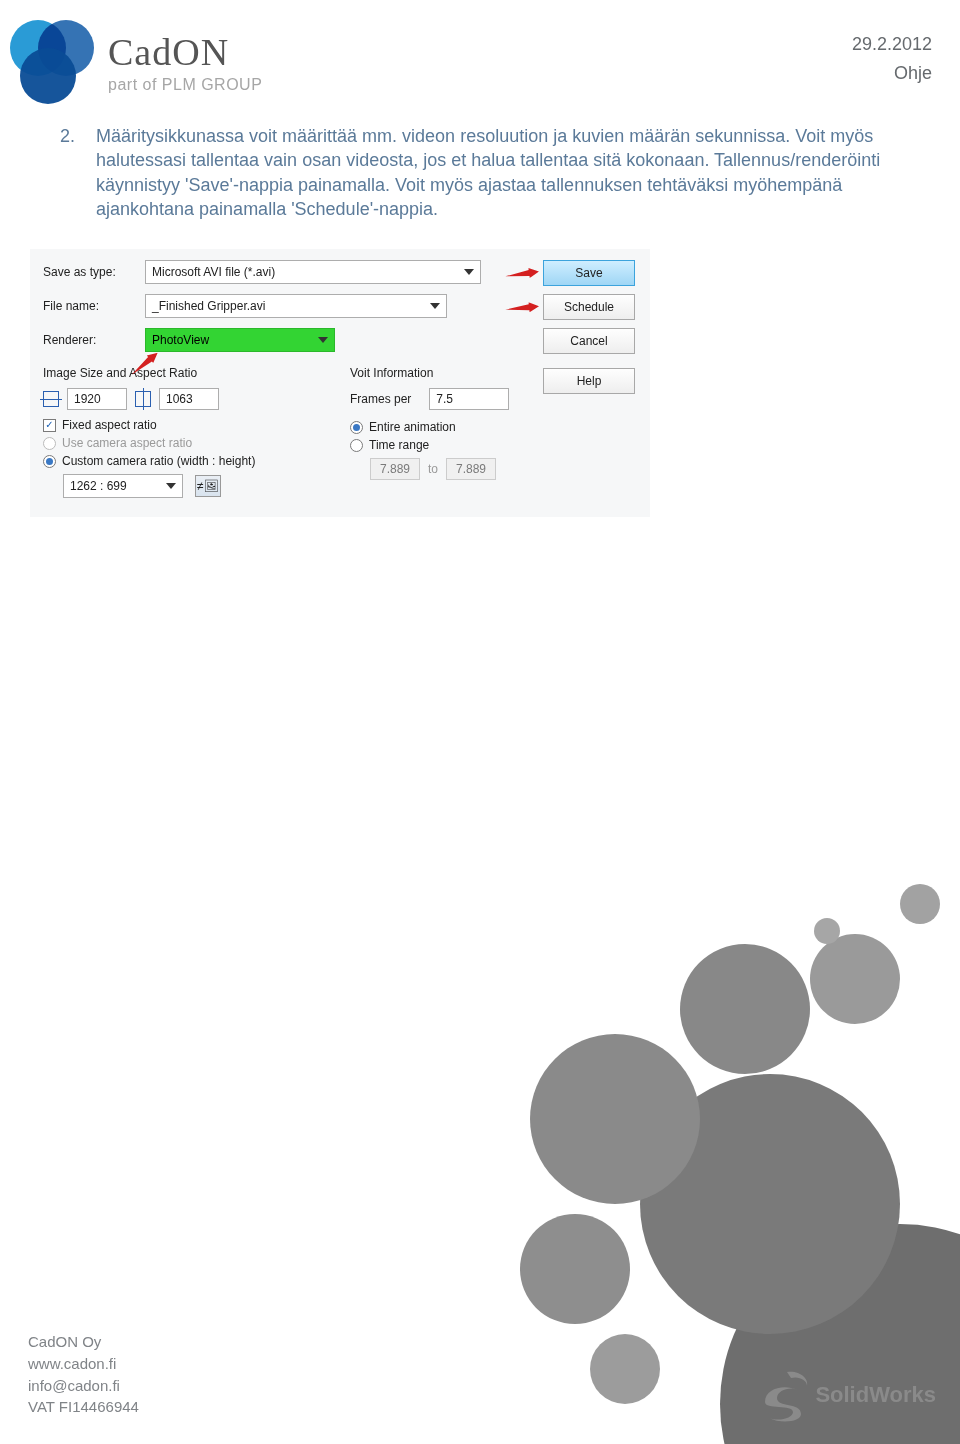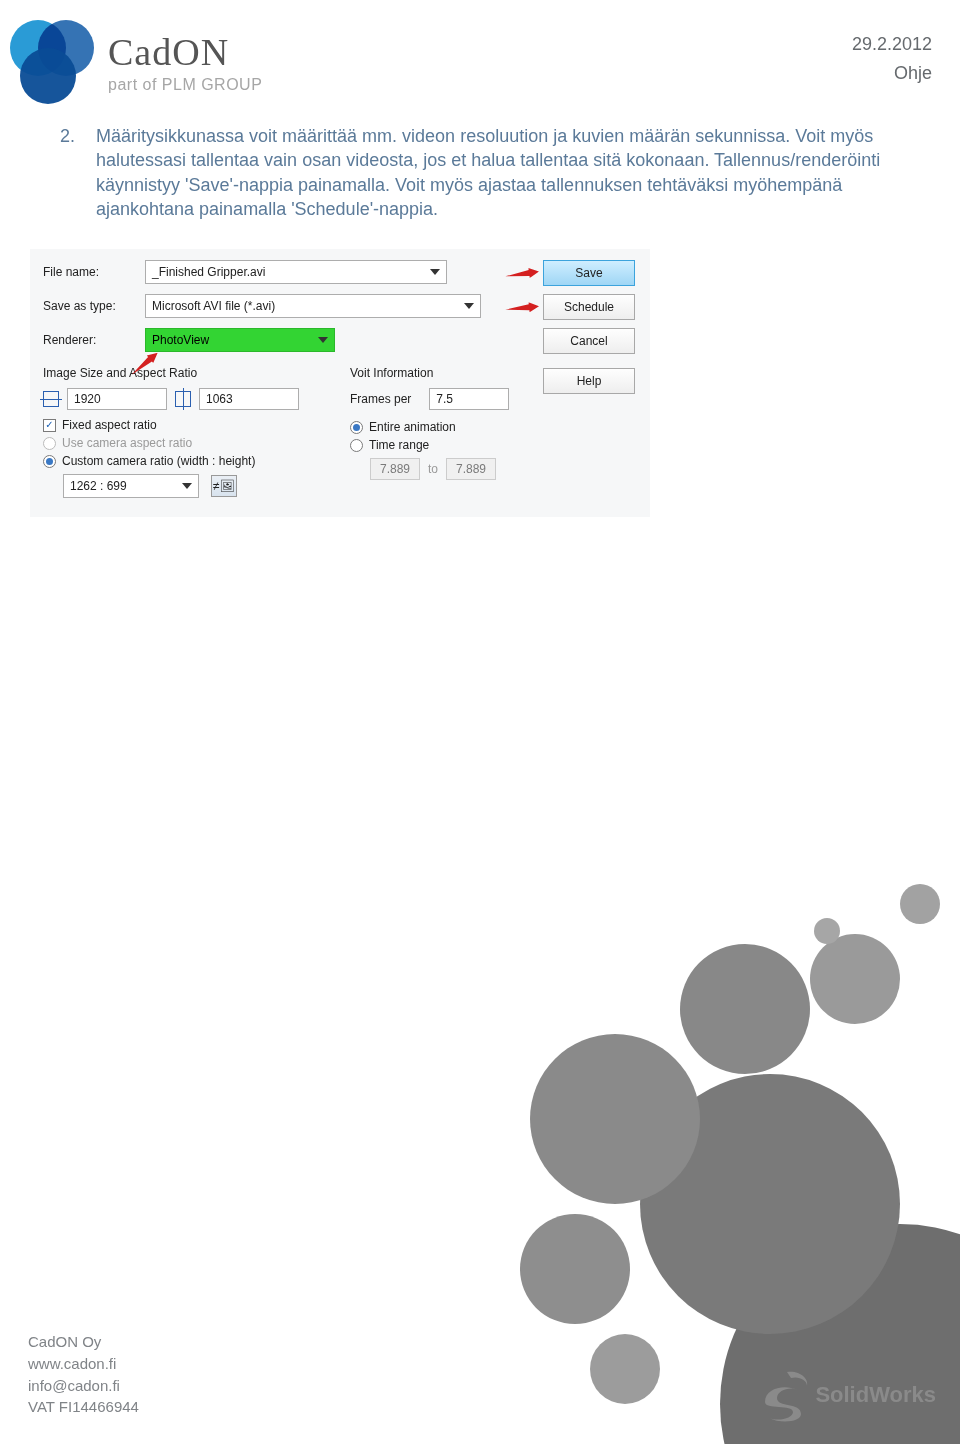--- a/index.html
+++ b/index.html
@@ -72,21 +72,21 @@
   .side-buttons .help { margin-top:6px; }
   .arrow-red { position:absolute; width:34px; height:10px; }
   .arrow-red svg { width:100%; height:100%; }
   .red-1 { right:110px; top:18px; transform:rotate(-8deg); }
   .red-2 { right:110px; top:52px; transform:rotate(-6deg); }
   .red-3 { left:96px;  top:108px; transform:rotate(-40deg); }
 
   .two-col { display:flex; gap:20px; margin-top:8px; }
   .col { flex:1; }
   .section-title { font-size:12px; margin:4px 0 8px 0; }
-  .num-input { background:#fff; border:1px solid #adadad; height:22px; width:100px; padding:0 6px; display:flex; align-items:center; }
+  .num-input { background:#fff; border:1px solid #adadad; height:22px; width:60px; padding:0 6px; display:flex; align-items:center; }
   .num-input.small { width:80px; }
   .dim-icons { display:flex; align-items:center; gap:8px; margin-bottom:8px; }
   .dim-icon { width:16px; height:16px; border:1.5px solid #2a5fb0; display:inline-block; position:relative; }
   .dim-icon.h::before { content:""; position:absolute; left:-4px; right:-4px; top:50%; height:0; border-top:1.5px solid #2a5fb0; }
   .dim-icon.v::before { content:""; position:absolute; top:-4px; bottom:-4px; left:50%; width:0; border-left:1.5px solid #2a5fb0; }
   .chk, .rad { display:flex; align-items:center; gap:6px; margin:4px 0; }
   .chk-box { width:13px; height:13px; background:#fff; border:1px solid #7a7a7a; display:flex; align-items:center; justify-content:center; }
   .chk-box .tick { font-size:10px; color:#1a5fb4; line-height:1; }
   .rad-box { width:13px; height:13px; border-radius:50%; border:1px solid #7a7a7a; background:#fff; display:flex; align-items:center; justify-content:center; }
   .rad-box .dot { width:7px; height:7px; border-radius:50%; background:#3a78c4; }
@@ -168,31 +168,31 @@
         <polygon points="0,5 24,2 24,0 34,5 24,10 24,8 0,5" fill="#d42020"></polygon>
       </svg>
   </div>
   <div class="arrow-red red-3">
     <svg viewBox="0 0 34 10">
         <polygon points="0,5 24,2 24,0 34,5 24,10 24,8 0,5" fill="#d42020"></polygon>
       </svg>
   </div>
 
   <div class="row">
+    <div class="lbl">Save as type:</div>
+    <div class="combo savetype">
+      <span>Microsoft AVI file (*.avi)</span>
+      <span class="arrow"></span>
+    </div>
+  </div>
+
+  <div class="row">
     <div class="lbl">File name:</div>
     <div class="combo filename">
       <span>_Finished Gripper.avi</span>
-      <span class="arrow"></span>
-    </div>
-  </div>
-
-  <div class="row">
-    <div class="lbl">Save as type:</div>
-    <div class="combo savetype">
-      <span>Microsoft AVI file (*.avi)</span>
       <span class="arrow"></span>
     </div>
   </div>
 
   <div class="row">
     <div class="lbl">Renderer:</div>
     <div class="combo renderer">
       <span>PhotoView</span>
       <span class="arrow"></span>
     </div>
@@ -222,21 +222,21 @@
         <span class="rad-box dis"></span>
         <span>Use camera aspect ratio</span>
       </div>
       <div class="rad">
         <span class="rad-box">
             <span class="dot"></span>
           </span>
         <span>Custom camera ratio (width : height)</span>
       </div>
       <div class="ratio-row">
-        <div class="combo" style="width:136px">
+        <div class="combo" style="width:120px">
           <span>1262 : 699</span>
           <span class="arrow"></span>
         </div>
         <div class="neq-img">≠🖼</div>
       </div>
     </div>
 
     <div class="col">
       <div class="section-title">Voit Information</div>
       <div class="frames-row">

